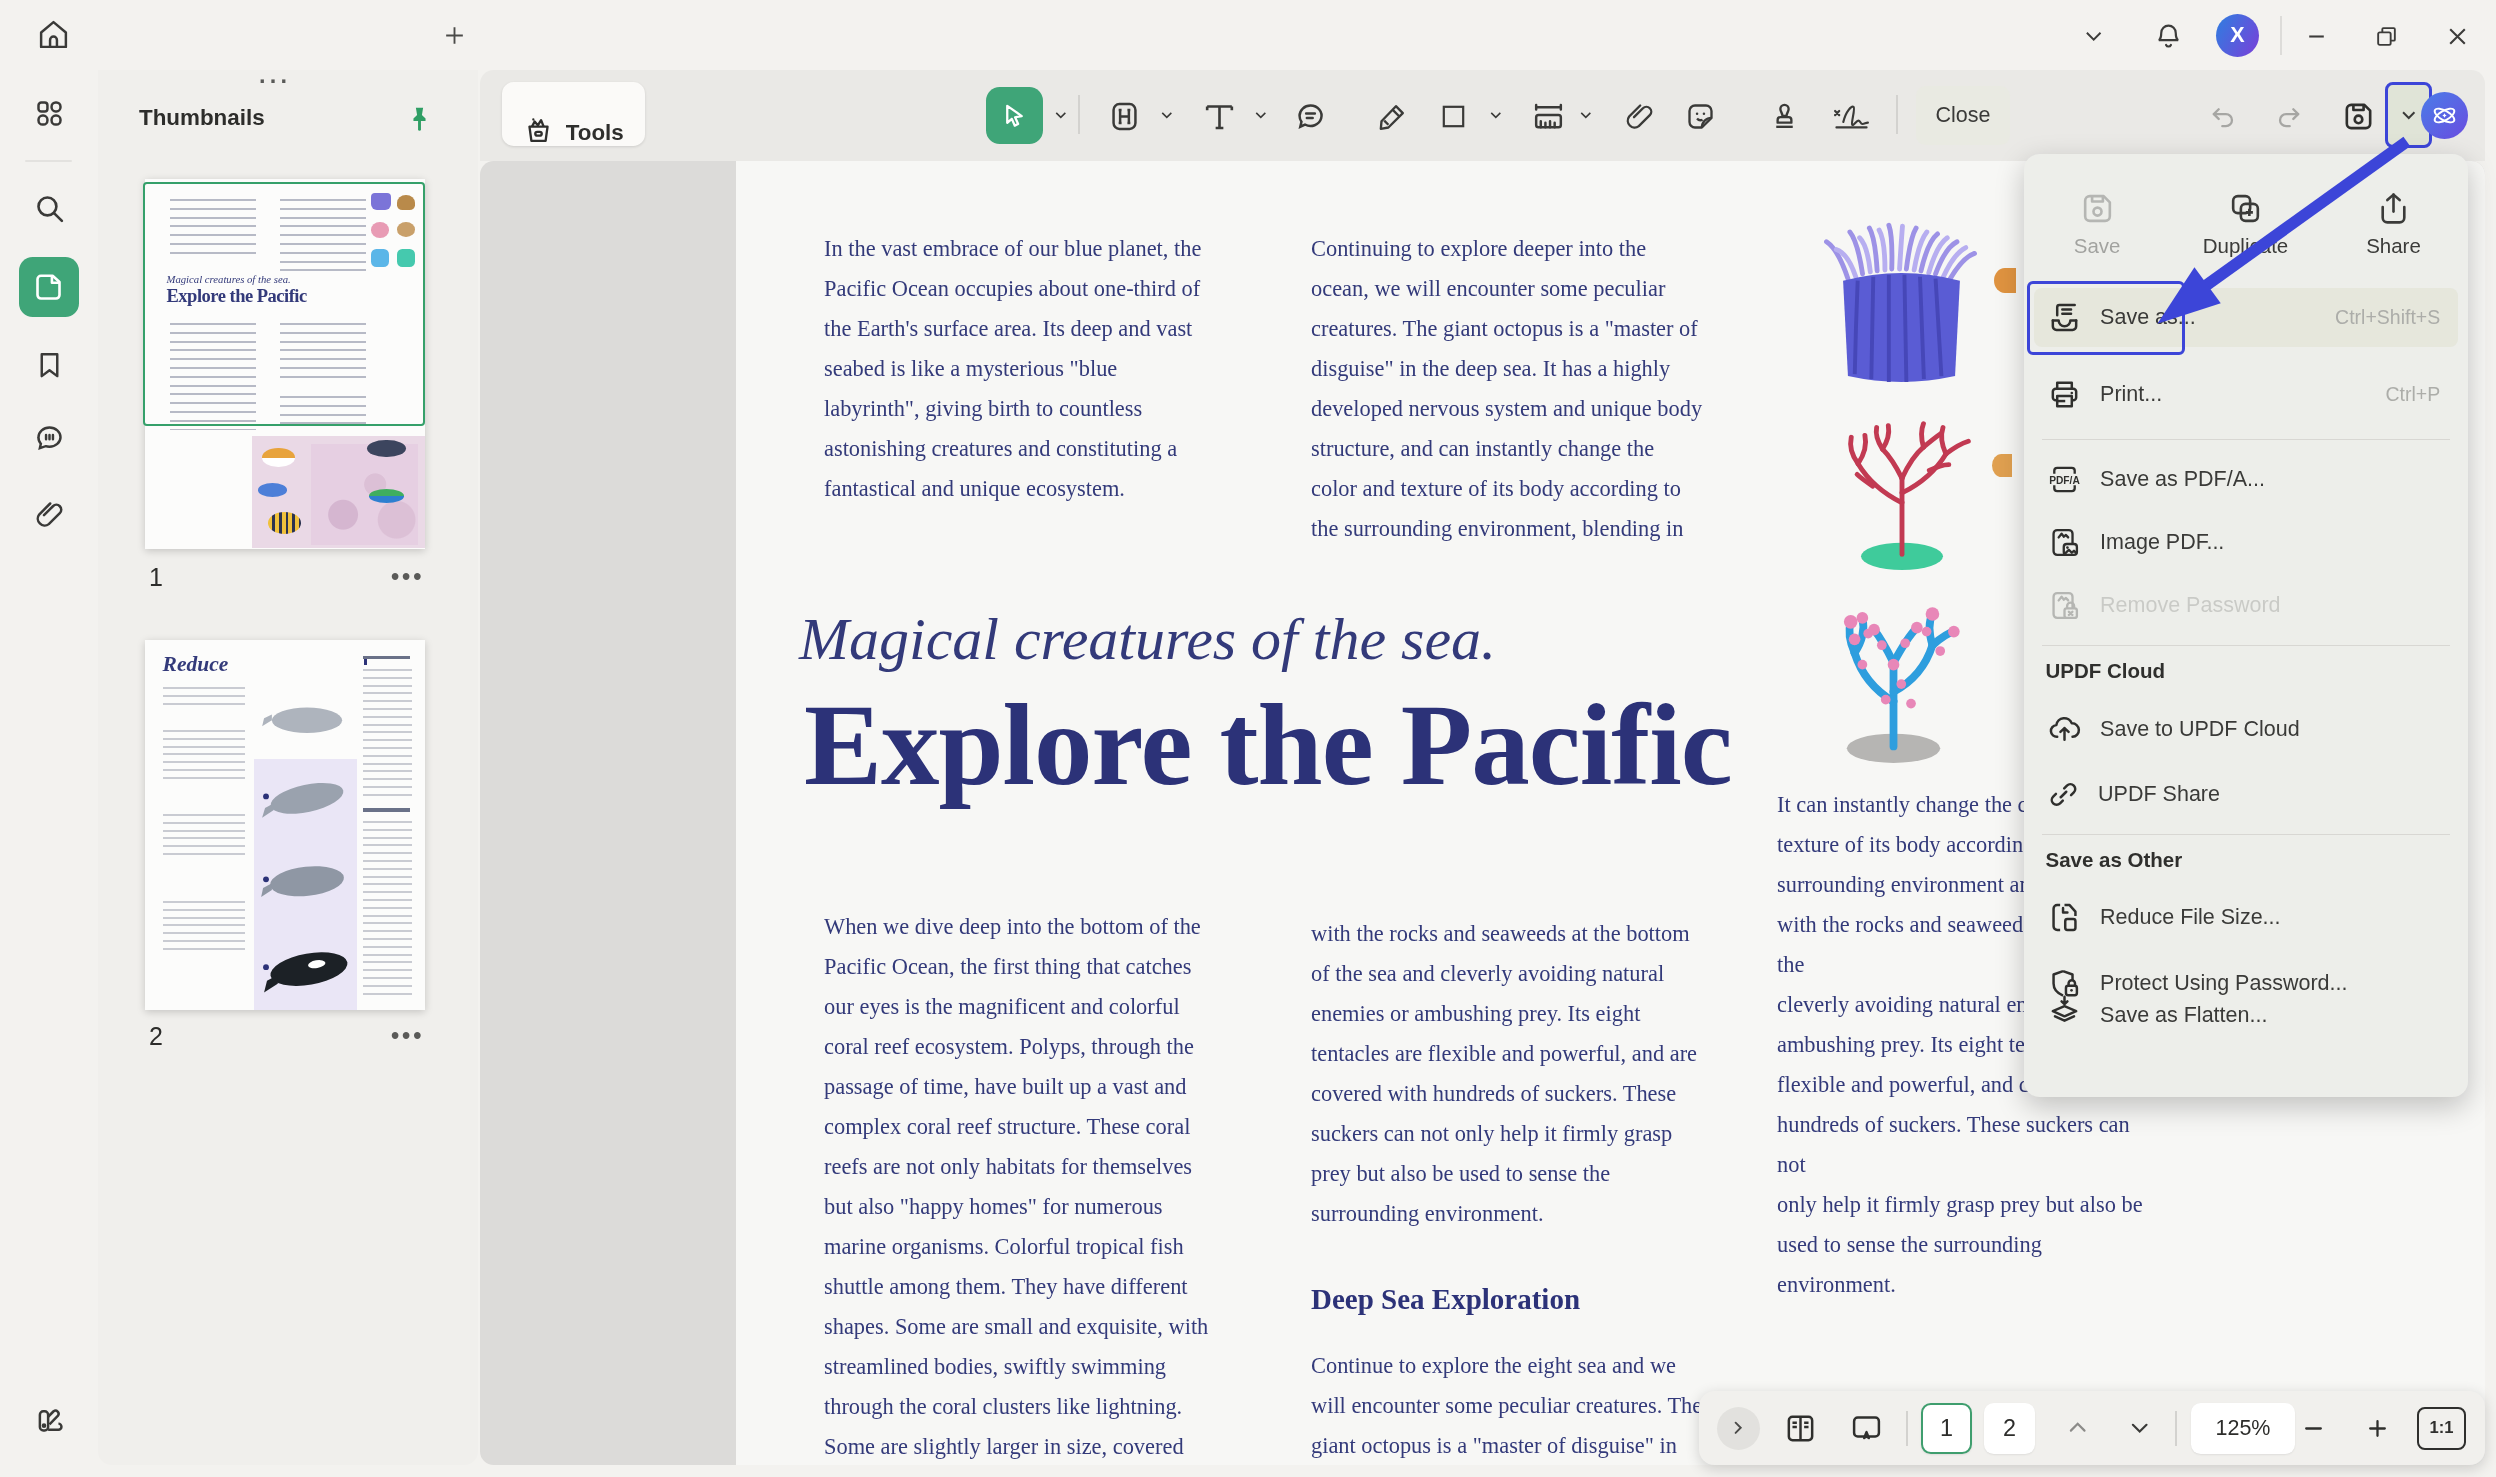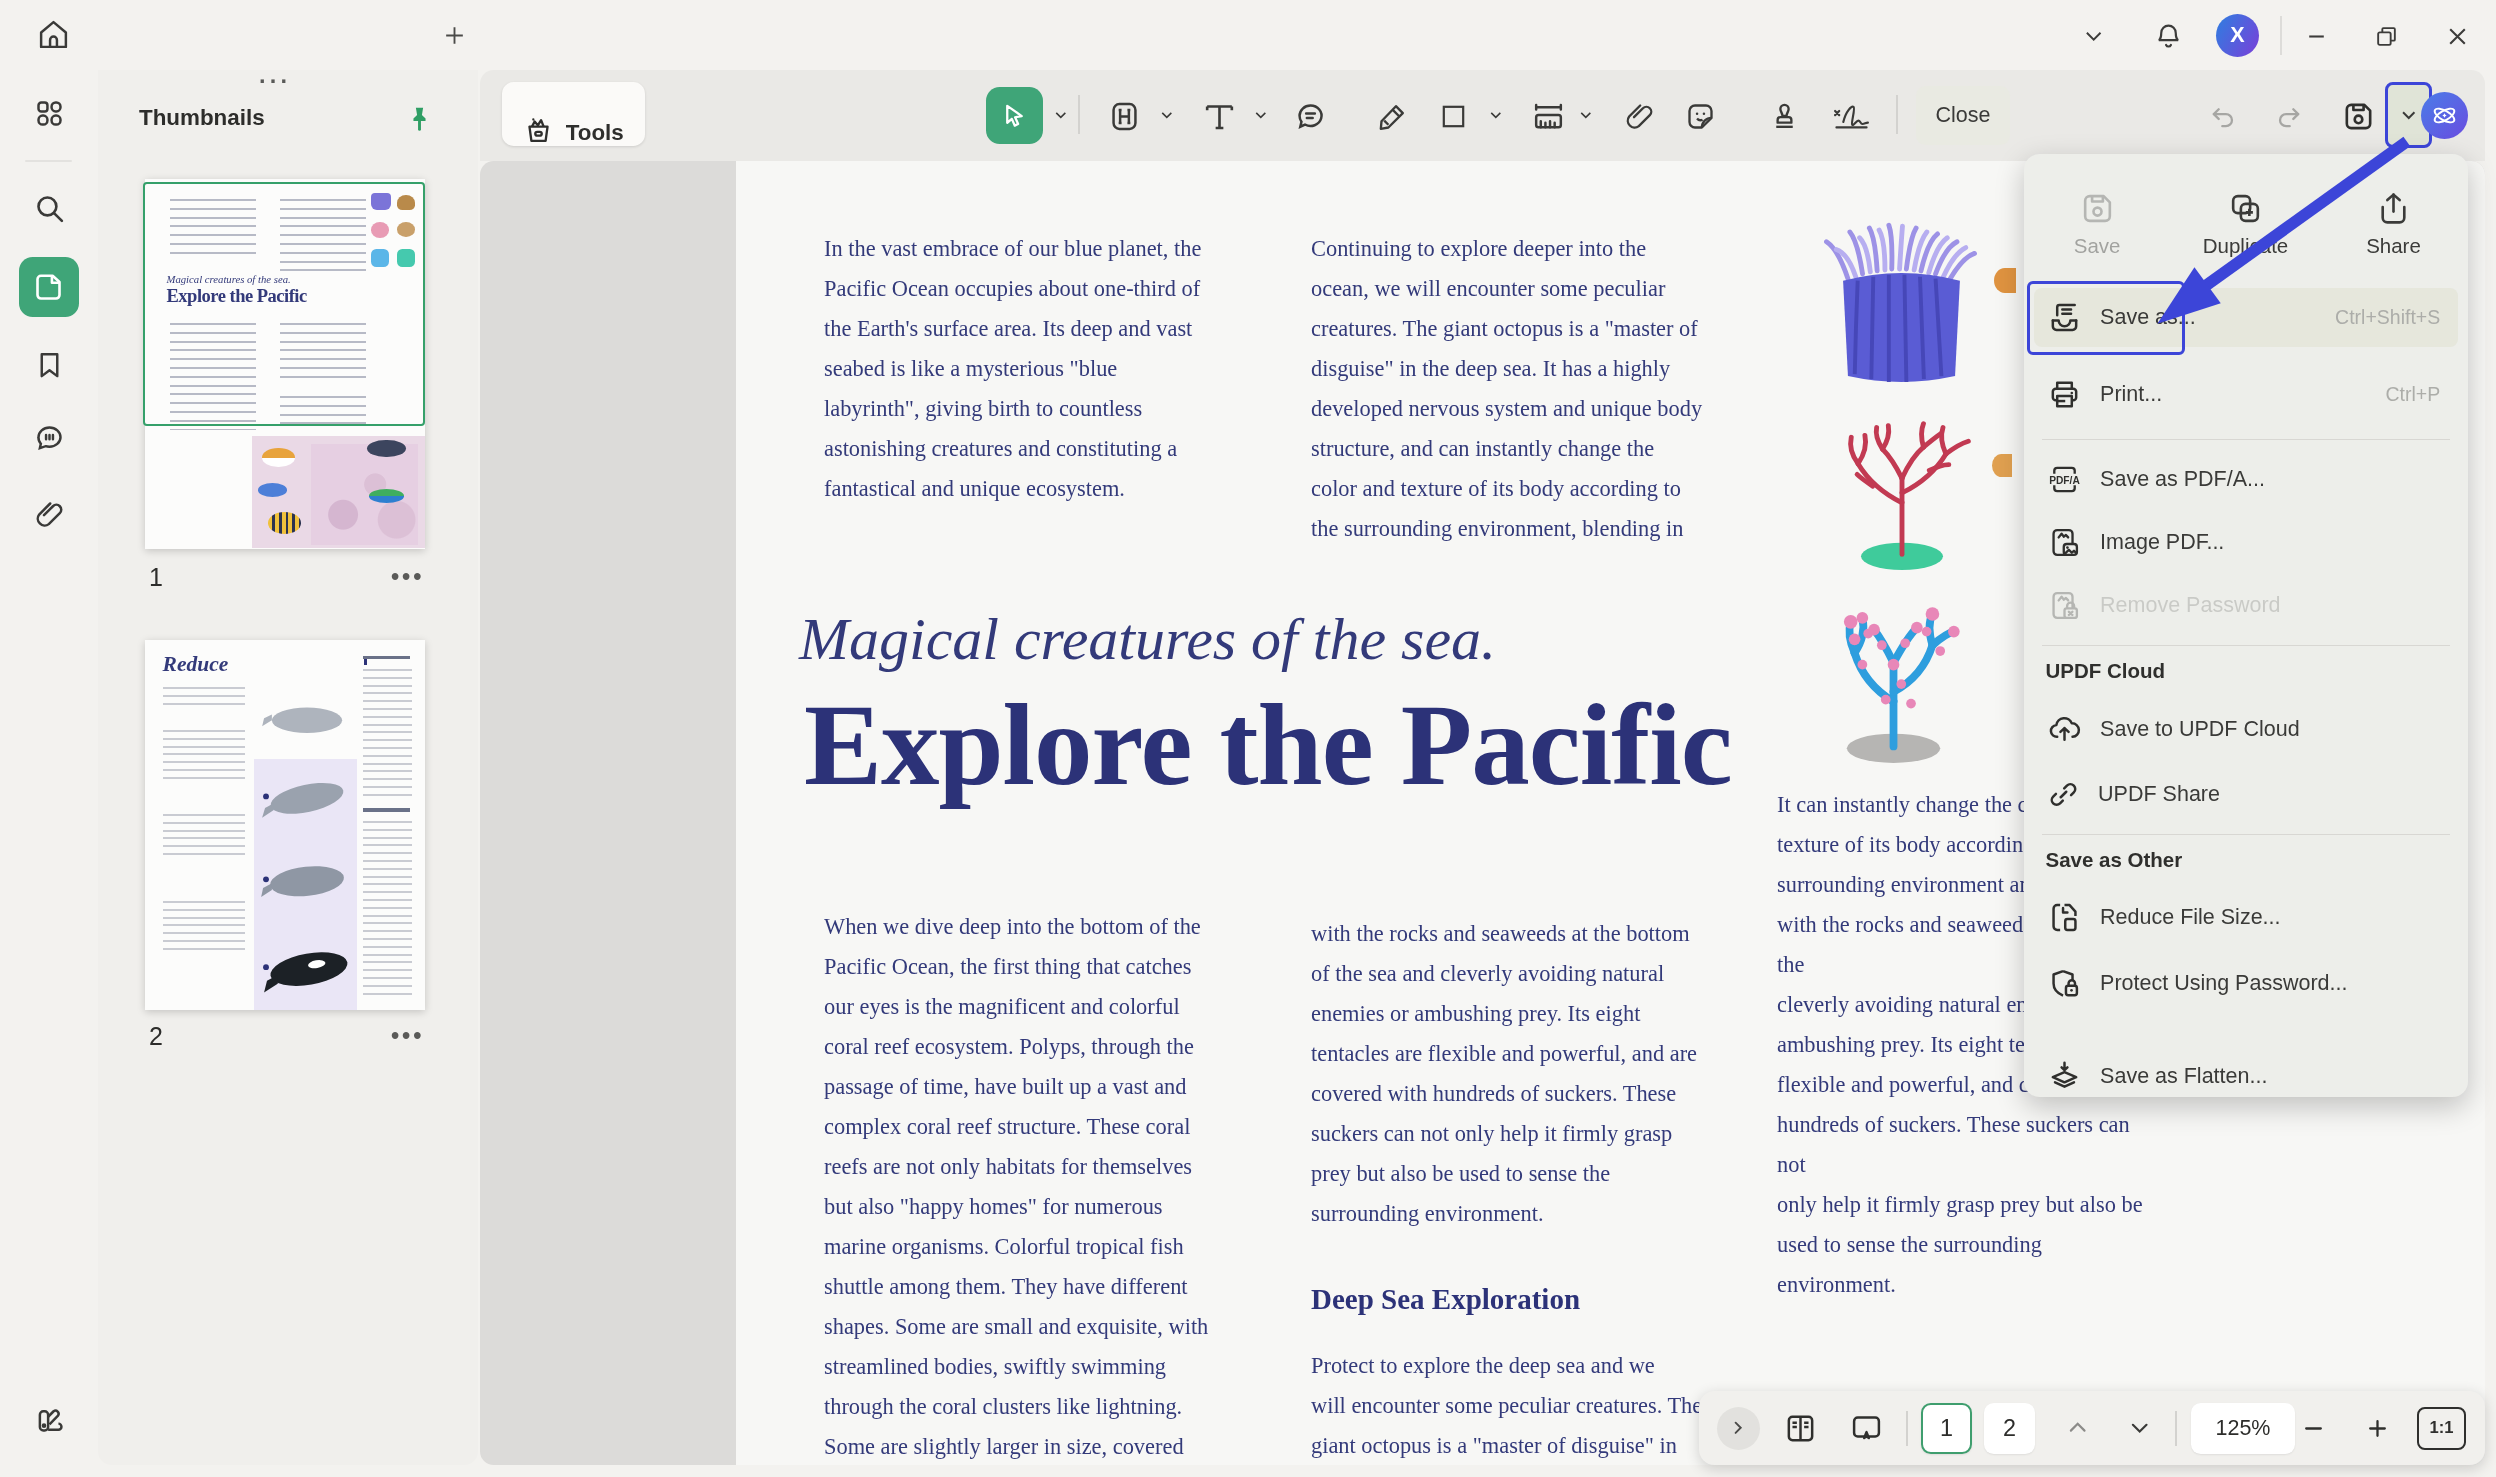--- a/index.html
+++ b/index.html
@@ -419,21 +419,21 @@
 Some are slightly larger in size, covered</div>
       <div class="abs serif body-col" style="left:575px;top:753px;width:400px;">with the rocks and seaweeds at the bottom
 of the sea and cleverly avoiding natural
 enemies or ambushing prey. Its eight
 tentacles are flexible and powerful, and are
 covered with hundreds of suckers. These
 suckers can not only help it firmly grasp
 prey but also be used to sense the
 surrounding environment.</div>
       <div class="abs serif doc-h2" style="left:575px;top:1122px;">Deep Sea Exploration</div>
-      <div class="abs serif body-col" style="left:575px;top:1185px;width:410px;">Protect to explore the deep sea and we
+      <div class="abs serif body-col" style="left:575px;top:1185px;width:410px;">Continue to explore the eight sea and we
 will encounter some peculiar creatures. The
 giant octopus is a "master of disguise" in</div>
       <div class="abs serif body-col" style="left:1041px;top:624px;width:371px;">It can instantly change the color and
 texture of its body according to the
 surrounding environment and blend in
 with the rocks and seaweeds and with the
 cleverly avoiding natural enemies or
 ambushing prey. Its eight tentacles are
 flexible and powerful, and covered with
 hundreds of suckers. These suckers can not
@@ -660,21 +660,21 @@
       <svg width="35" height="35" viewBox="0 0 24 24" fill="none" stroke="#2f2f2d" stroke-width="1.7" stroke-linejoin="round">
           <path d="M11 3.5 4.5 5.8v6.2c0 4.4 3.4 7 6.5 8.3"></path>
           <path d="M11 3.5l6.5 2.3v4"></path>
           <rect x="13" y="13.5" width="7.5" height="6.5" rx="1.5"></rect>
           <path d="M14.8 13.5v-1.6a2.2 2.2 0 0 1 4.4 0v1.6"></path>
           <circle cx="16.8" cy="16.7" r="0.9" fill="#2f2f2d" stroke="none"></circle>
         </svg>
       <span class="menu-label">Protect Using Password...</span>
     </div>
 
-    <div class="menu-row" style="top:893px;">
+    <div class="menu-row" style="top:815px;align-items:flex-end;">
       <svg width="35" height="35" viewBox="0 0 24 24" fill="none" stroke="#2f2f2d" stroke-width="1.7" stroke-linecap="round" stroke-linejoin="round">
           <path d="M12 2.5v5M10 5.7 12 7.7l2-2"></path>
           <path d="M4 12.5 12 9l8 3.5-8 3.5z"></path>
           <path d="M5.5 16 12 19l6.5-3"></path>
         </svg>
       <span class="menu-label">Save as Flatten...</span>
     </div>
   </div>
 
   <svg class="abs" style="left:2097px;top:39px;pointer-events:none;" width="380" height="322" viewBox="0 0 390 330">

